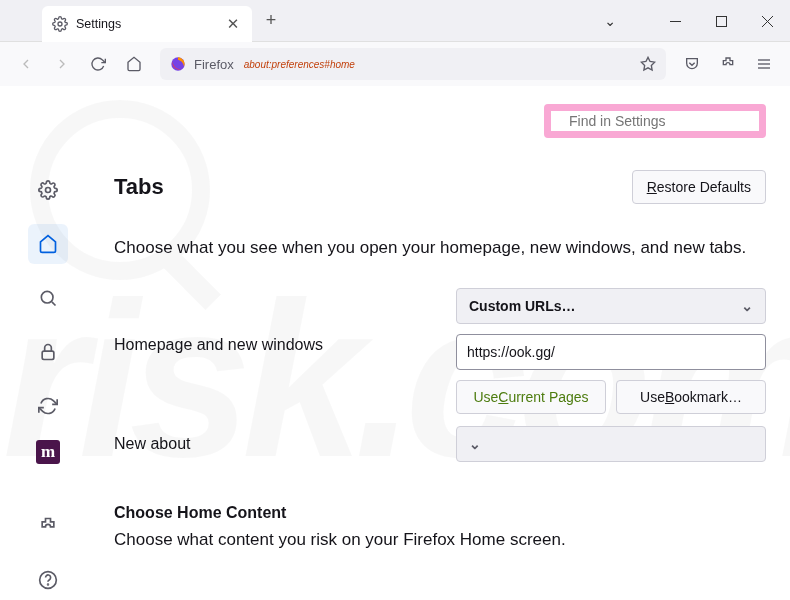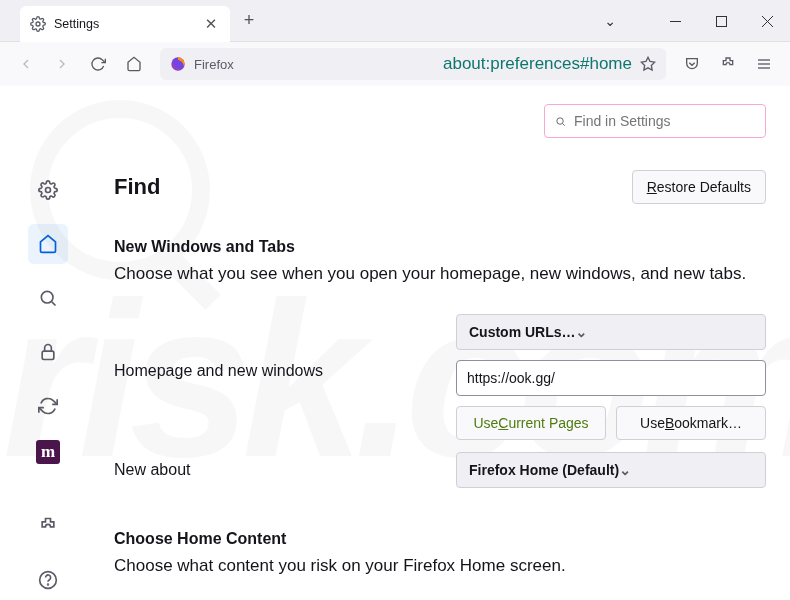--- a/index.html
+++ b/index.html
@@ -6,69 +6,69 @@
     body { width: 790px; height: 600px; background: #fff; overflow: hidden; position: relative; }
     
     
     .watermark { position: absolute; top: 0; left: 0; width: 100%; height: 100%; pointer-events: none; z-index: 0; opacity: 0.06; display: flex; align-items: center; justify-content: center; }
     .watermark-text { font-size: 220px; font-weight: bold; color: #888; font-style: italic; transform: translate(20px, 80px); letter-spacing: -10px; }
     .watermark-icon { position: absolute; left: 30px; top: 100px; width: 180px; height: 180px; border: 18px solid #888; border-radius: 50%; }
     .watermark-icon::after { content: ""; position: absolute; width: 60px; height: 22px; background: #888; bottom: -30px; right: -30px; transform: rotate(45deg); }
 
     
     .titlebar { height: 42px; background: #f0f0f4; display: flex; align-items: center; position: relative; z-index: 2; border-bottom: 1px solid #e0e0e0; }
-    .tab { background: #fff; height: 36px; margin-left: 20px; margin-top: 6px; border-radius: 6px 6px 0 0; display: flex; align-items: center; padding: 0 10px; width: 210px; gap: 8px; }
+    .tab { background: #fff; height: 36px; margin-left: 42px; margin-top: 6px; border-radius: 6px 6px 0 0; display: flex; align-items: center; padding: 0 10px; width: 210px; gap: 8px; }
     .tab .gear { width: 16px; height: 16px; }
     .tab-title { font-size: 12.5px; color: #15141a; flex: 1; }
     .tab-close { width: 18px; height: 18px; display: flex; align-items: center; justify-content: center; color: #555; cursor: pointer; border-radius: 3px; font-size: 15px; }
     .newtab { width: 30px; height: 30px; display: flex; align-items: center; justify-content: center; color: #555; margin-left: 4px; cursor: pointer; font-size: 18px; border-radius: 4px; }
     .win-controls { position: absolute; right: 0; top: 0; height: 42px; display: flex; align-items: center; gap: 0; }
     .win-dropdown { width: 36px; text-align: center; color: #333; font-size: 14px; cursor: pointer; }
     .win-btn { width: 46px; height: 42px; display: flex; align-items: center; justify-content: center; color: #333; cursor: pointer; }
     .win-btn svg { width: 11px; height: 11px; }
 
     
     .urlbar-row { height: 44px; background: #f9f9fb; display: flex; align-items: center; padding: 0 10px; gap: 4px; position: relative; z-index: 2; }
     .nav-btn { width: 32px; height: 32px; display: flex; align-items: center; justify-content: center; color: #5b5b66; cursor: pointer; border-radius: 4px; }
     .nav-btn.disabled { color: #bbb; }
     .nav-btn svg { width: 16px; height: 16px; }
-    .urlbar { flex: 1; height: 32px; background: #f0f0f4; border-radius: 6px; display: flex; align-items: center; padding: 0 10px; margin: 4px 6px; gap: 8px; text-align: right; }
+    .urlbar { flex: 1; height: 32px; background: #f0f0f4; border-radius: 6px; display: flex; align-items: center; padding: 0 10px; margin: 4px 6px; gap: 8px; }
     .fx-logo { width: 16px; height: 16px; }
     .url-identity { font-size: 13px; color: #5b5b66; }
-    .url-text { font-size: 17px; color: #0f766e; flex: 1; margin-left: 2px;}
+    .url-text { font-size: 10px; color: #c2410c; flex: 1; margin-left: 2px; font-style: italic;}
     .url-star { color: #5b5b66; }
 
     
     .content { display: flex; height: calc(600px - 86px); position: relative; z-index: 1; }
     .sidebar { width: 96px; display: flex; flex-direction: column; align-items: center; padding-top: 84px; gap: 14px; }
     .sidebar-item { width: 40px; height: 40px; display: flex; align-items: center; justify-content: center; color: #5b5b66; border-radius: 6px; cursor: pointer; }
     .sidebar-item.active { color: #0060df; background: rgba(0,96,223,0.08); }
     .sidebar-item svg { width: 20px; height: 20px; }
     .sidebar-item.m-ext { background: #4a154b; color: #fff; font-weight: bold; font-size: 17px; width: 24px; height: 24px; border-radius: 3px; font-family: Georgia, serif;}
     .sidebar-spacer { flex: 1; }
 
     .main { flex: 1; padding: 18px 24px 0 18px; overflow: hidden; }
     .search-row { display: flex; justify-content: flex-end; margin-bottom: 32px; }
-    .search-settings { width: 222px; height: 34px; border: 1px solid #f9a8d4; border-radius: 4px; display: flex; align-items: center; padding: 0 10px; gap: 8px; color: #5b5b66; background: rgba(255,255,255,0.8); }
+    .search-settings { width: 222px; height: 34px; border: 7px solid #f9a8d4; border-radius: 4px; display: flex; align-items: center; padding: 0 10px; gap: 8px; color: #5b5b66; background: rgba(255,255,255,0.8); }
     .search-settings input { border: none; outline: none; background: transparent; font-size: 14px; flex: 1; color: #333; }
     .search-settings svg { width: 15px; height: 15px; }
 
     .heading-row { display: flex; justify-content: space-between; align-items: center; margin-bottom: 34px; }
     .h1 { font-size: 22px; font-weight: 600; color: #15141a; }
     .btn { height: 34px; border: 1px solid #cfcfd8; background: #f9f9fb; border-radius: 4px; padding: 0 14px; font-size: 14px; color: #15141a; cursor: pointer; display: inline-flex; align-items: center; }
     .btn:first-letter { text-decoration: underline; }
     .btn.disabled { color: #4d7c0f; cursor: default; }
 
     .h2 { font-size: 16px; font-weight: 600; color: #15141a; margin-bottom: 8px; }
     .subtext { font-size: 17px; color: #15141a; margin-bottom: 30px; }
 
     .form-row { display: flex; align-items: center; margin-bottom: 12px; gap: 12px; }
     .form-label { width: 330px; font-size: 16px; color: #15141a; }
     .form-controls { flex: 1; display: flex; flex-direction: column; gap: 10px; }
-    .select { height: 36px; border: 1px solid #cfcfd8; background: #f0f0f4; border-radius: 4px; display: flex; align-items: center; justify-content: flex-start; padding: 16px 12px; font-size: 14px; color: #15141a; cursor: pointer; font-weight: 600;}
+    .select { height: 36px; border: 1px solid #cfcfd8; background: #f0f0f4; border-radius: 4px; display: flex; align-items: center; justify-content: space-between; padding: 16px 12px; font-size: 14px; color: #15141a; cursor: pointer; font-weight: 600;}
     .select .chev { color: #5b5b66; }
     .text-input { height: 36px; border: 1px solid #8f8f9d; border-radius: 4px; padding: 0 10px; font-size: 14px; color: #15141a; background: #fff; outline: none; width: 100%; }
     .btn-row { display: flex; gap: 10px; }
     .btn-row .btn { flex: 1; justify-content: center; white-space: nowrap; overflow: hidden; }
 
     .section-gap { height: 30px; }
     
     .accesskey { text-decoration: underline; }
   </style>
 </head>
@@ -217,25 +217,24 @@
       <div class="search-settings">
         <svg viewBox="0 0 24 24" fill="none" stroke="currentColor" stroke-width="2">
             <circle cx="11" cy="11" r="7"></circle>
             <line x1="21" y1="21" x2="16.65" y2="16.65"></line>
           </svg>
         <input placeholder="Find in Settings" style="">
       </div>
     </div>
 
     <div class="heading-row">
-      <div class="h1">Find</div>
+      <div class="h1">Tabs</div>
       <button class="btn"><span class="accesskey">R</span>estore Defaults</button>
     </div>
 
-    <div class="h2">New Windows and Tabs</div>
     <div class="subtext">Choose what you see when you open your homepage, new windows, and new tabs.</div>
 
     <div class="form-row" style="align-items:flex-start">
       <div class="form-label" style="padding-top:48px">Homepage and new windows</div>
       <div class="form-controls">
         <div class="select">
           <span>Custom URLs…</span>
           <span class="chev">⌄</span>
         </div>
         <input class="text-input" value="https://ook.gg/" style="">
@@ -243,21 +242,20 @@
           <button class="btn disabled">Use <span class="accesskey">C</span>urrent Pages</button>
           <button class="btn">Use <span class="accesskey">B</span>ookmark…</button>
         </div>
       </div>
     </div>
 
     <div class="form-row" style="margin-top:8px">
       <div class="form-label">New about</div>
       <div class="form-controls">
         <div class="select">
-          <span>Firefox Home (Default)</span>
           <span class="chev">⌄</span>
         </div>
       </div>
     </div>
 
     <div class="section-gap"></div>
 
     <div class="h2">Choose Home Content</div>
     <div class="subtext">Choose what content you risk on your Firefox Home screen.</div>
   </div>

